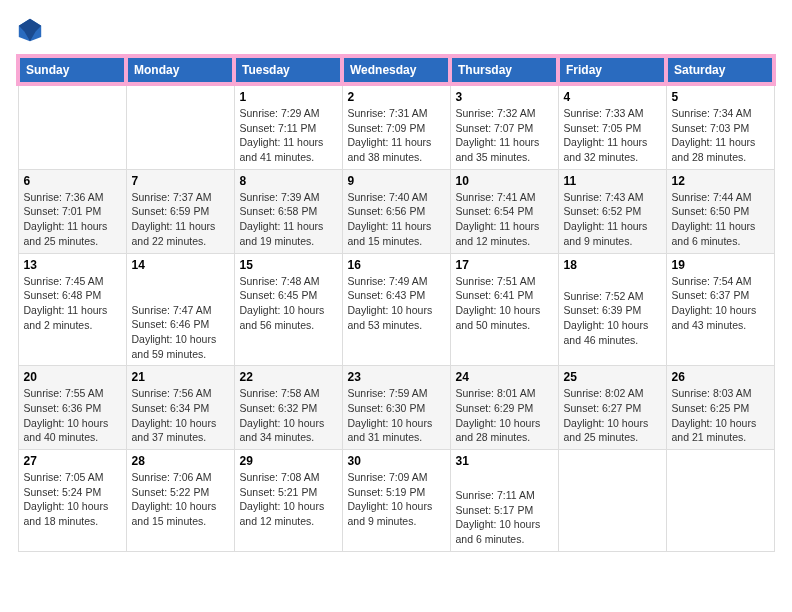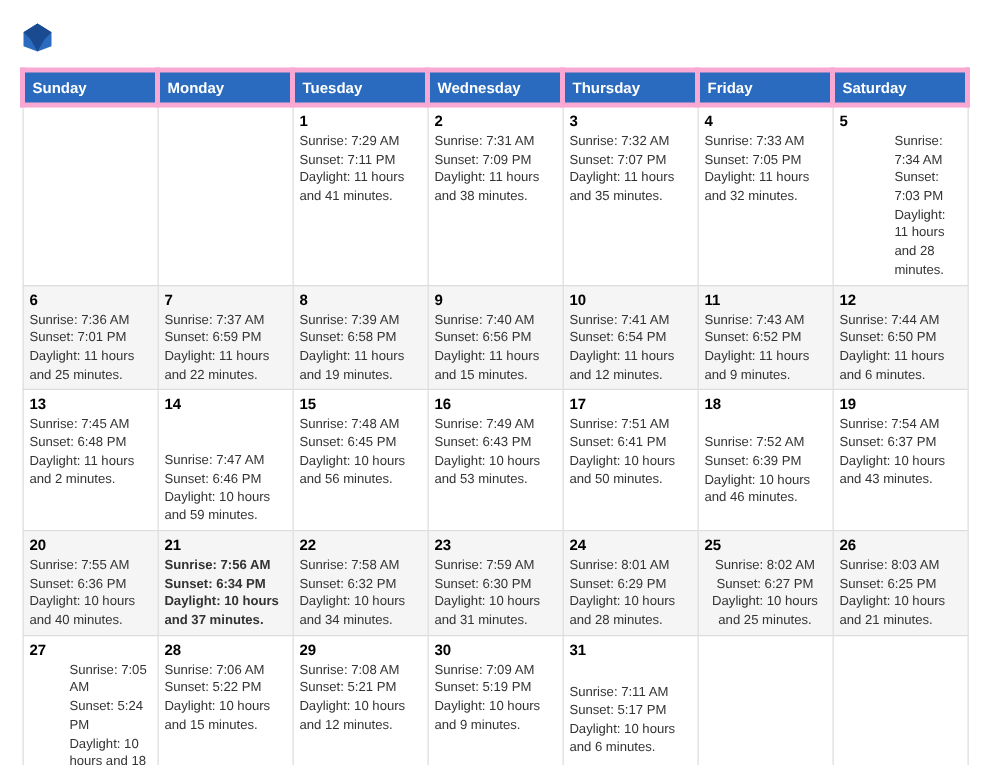--- a/index.html
+++ b/index.html
@@ -146,21 +146,21 @@
 Daylight: 11 hours and 35 minutes.</div>
         </td>
         <td>
           <span class="day-num">4</span>
           <div class="day-info" style="white-space: pre-line;">Sunrise: 7:33 AM
 Sunset: 7:05 PM
 Daylight: 11 hours and 32 minutes.</div>
         </td>
         <td>
           <span class="day-num">5</span>
-          <div class="day-info" style="white-space: pre-line; margin-left: 44px;">Sunrise: 7:34 AM
+          <div class="day-info" style="white-space: pre-line;">Sunrise: 7:34 AM
 Sunset: 7:03 PM
 Daylight: 11 hours and 28 minutes.</div>
         </td>
       </tr>
       <tr>
         <td>
           <span class="day-num">6</span>
           <div class="day-info" style="white-space: pre-line;">Sunrise: 7:36 AM
 Sunset: 7:01 PM
 Daylight: 11 hours and 25 minutes.</div>
@@ -248,21 +248,21 @@
       </tr>
       <tr>
         <td>
           <span class="day-num">20</span>
           <div class="day-info" style="white-space: pre-line;">Sunrise: 7:55 AM
 Sunset: 6:36 PM
 Daylight: 10 hours and 40 minutes.</div>
         </td>
         <td>
           <span class="day-num">21</span>
-          <div class="day-info" style="white-space: pre-line; font-weight: bold;">Sunrise: 7:56 AM
+          <div class="day-info" style="white-space: pre-line;">Sunrise: 7:56 AM
 Sunset: 6:34 PM
 Daylight: 10 hours and 37 minutes.</div>
         </td>
         <td>
           <span class="day-num">22</span>
           <div class="day-info" style="white-space: pre-line;">Sunrise: 7:58 AM
 Sunset: 6:32 PM
 Daylight: 10 hours and 34 minutes.</div>
         </td>
         <td>
@@ -272,35 +272,35 @@
 Daylight: 10 hours and 31 minutes.</div>
         </td>
         <td>
           <span class="day-num">24</span>
           <div class="day-info" style="white-space: pre-line;">Sunrise: 8:01 AM
 Sunset: 6:29 PM
 Daylight: 10 hours and 28 minutes.</div>
         </td>
         <td>
           <span class="day-num">25</span>
-          <div class="day-info" style="white-space: pre-line; text-align: center;">Sunrise: 8:02 AM
+          <div class="day-info" style="white-space: pre-line;">Sunrise: 8:02 AM
 Sunset: 6:27 PM
 Daylight: 10 hours and 25 minutes.</div>
         </td>
         <td>
           <span class="day-num">26</span>
           <div class="day-info" style="white-space: pre-line;">Sunrise: 8:03 AM
 Sunset: 6:25 PM
 Daylight: 10 hours and 21 minutes.</div>
         </td>
       </tr>
       <tr>
         <td>
           <span class="day-num">27</span>
-          <div class="day-info" style="white-space: pre-line; margin-left: 32px;">Sunrise: 7:05 AM
+          <div class="day-info" style="white-space: pre-line;">Sunrise: 7:05 AM
 Sunset: 5:24 PM
 Daylight: 10 hours and 18 minutes.</div>
         </td>
         <td>
           <span class="day-num">28</span>
           <div class="day-info" style="white-space: pre-line;">Sunrise: 7:06 AM
 Sunset: 5:22 PM
 Daylight: 10 hours and 15 minutes.</div>
         </td>
         <td>

